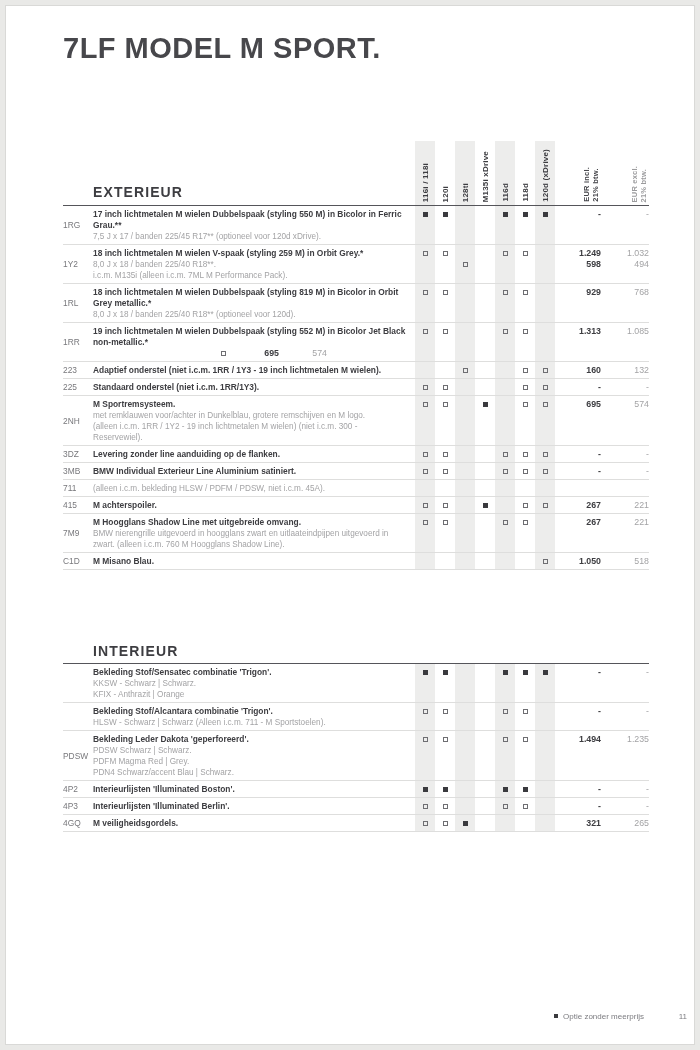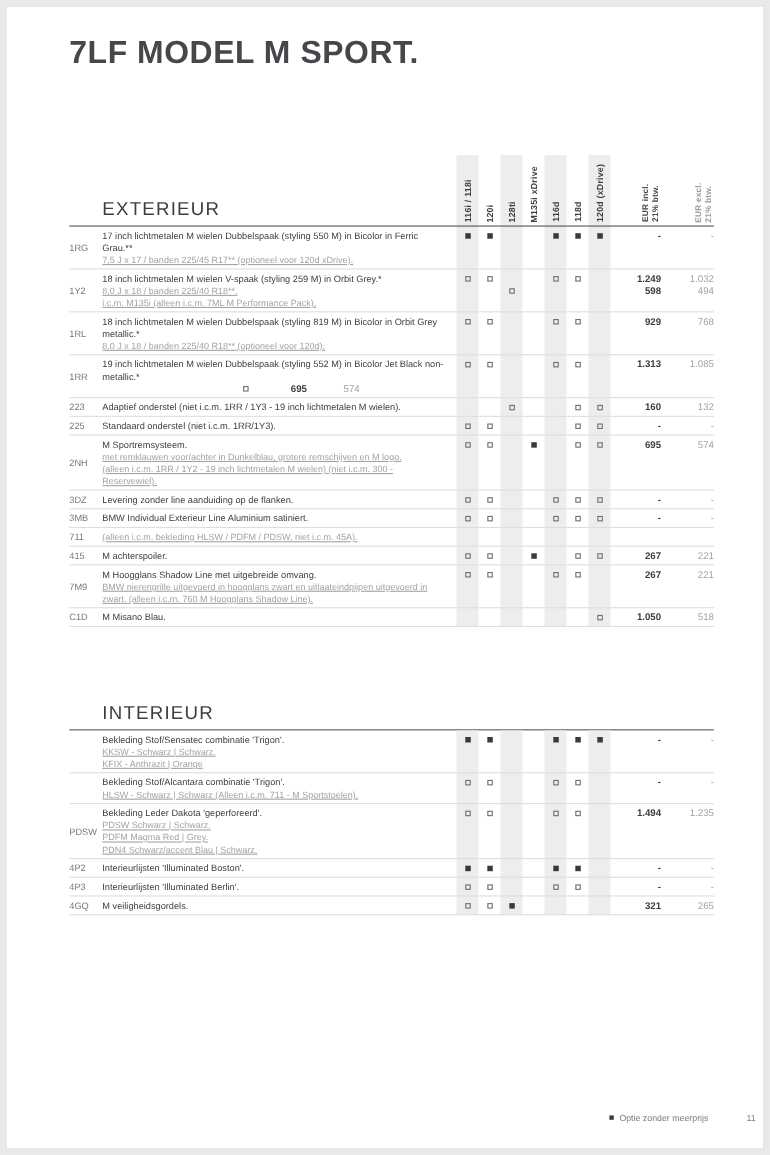--- a/index.html
+++ b/index.html
@@ -13,33 +13,33 @@
   #int-block { top:632px; }
 
   .stripe { position:absolute; top:0; bottom:0; width:20px; background:#ededec; z-index:-1; }
 
   .band { position:relative; height:65px; border-bottom:1px solid #55555a; }
   .vhead { position:absolute; top:2px; bottom:3px; display:flex; justify-content:center; align-items:flex-end; }
   .vhead.right { justify-content:flex-end; padding-right:1px; }
   .vtxt { writing-mode:vertical-rl; transform:rotate(180deg); font-size:8px; font-weight:700; color:#3d3d41; letter-spacing:0.2px; white-space:nowrap; line-height:9px; }
   .vtxt.eur1 { font-size:7.5px; color:#45454a; }
   .vtxt.eur2 { font-size:7.5px; color:#9b9b9d; }
-  .sec-title { position:absolute; left:30px; bottom:5px; font-size:17px; letter-spacing:1.1px; color:#3d3d41; font-weight:400; }
+  .sec-title { position:absolute; left:30px; bottom:5px; font-size:14px; letter-spacing:1.1px; color:#3d3d41; font-weight:700; }
 
   .int-head { position:relative; height:26px; border-bottom:1px solid #55555a; }
   .int-head .sec-title { bottom:4px; }
 
   .rows { position:relative; z-index:0; }
   .row { display:flex; border-bottom:1px solid #dededd; padding:3px 0 2px;align-items:center; }
   .code { width:30px; font-size:8.4px; line-height:11px; color:#78787c; }
   .lines { flex:1; }
   .line { display:flex; }
   .txt { width:322px; padding-right:8px; font-size:8.4px; line-height:11px; }
-  .txt.b { font-weight:400; color:#3d3d41; }
-  .txt.lgt { color:#a3a3a5; font-size:8.2px;text-decoration:underline; }
+  .txt.b { font-weight:700; color:#3d3d41; }
+  .txt.lgt { color:#a3a3a5; font-size:8.2px; }
   .cells { display:flex; width:140px; }
   .cell { width:20px; display:flex; justify-content:center; padding-top:3px; }
   .sq { width:5px; height:5px; display:block; }
   .sq.f { background:#3a3a3e; }
   .sq.o { border:1px solid #6e6e72; background:transparent; }
   .price { font-size:8.8px; line-height:11px; text-align:right; white-space:nowrap; }
   .p1 { width:46px; font-weight:700; color:#3d3d41; }
   .p2 { width:48px; color:#a3a3a5; }
 
   .legend { position:absolute; top:1006px; right:50px; font-size:8px; color:#7c7c80; }

